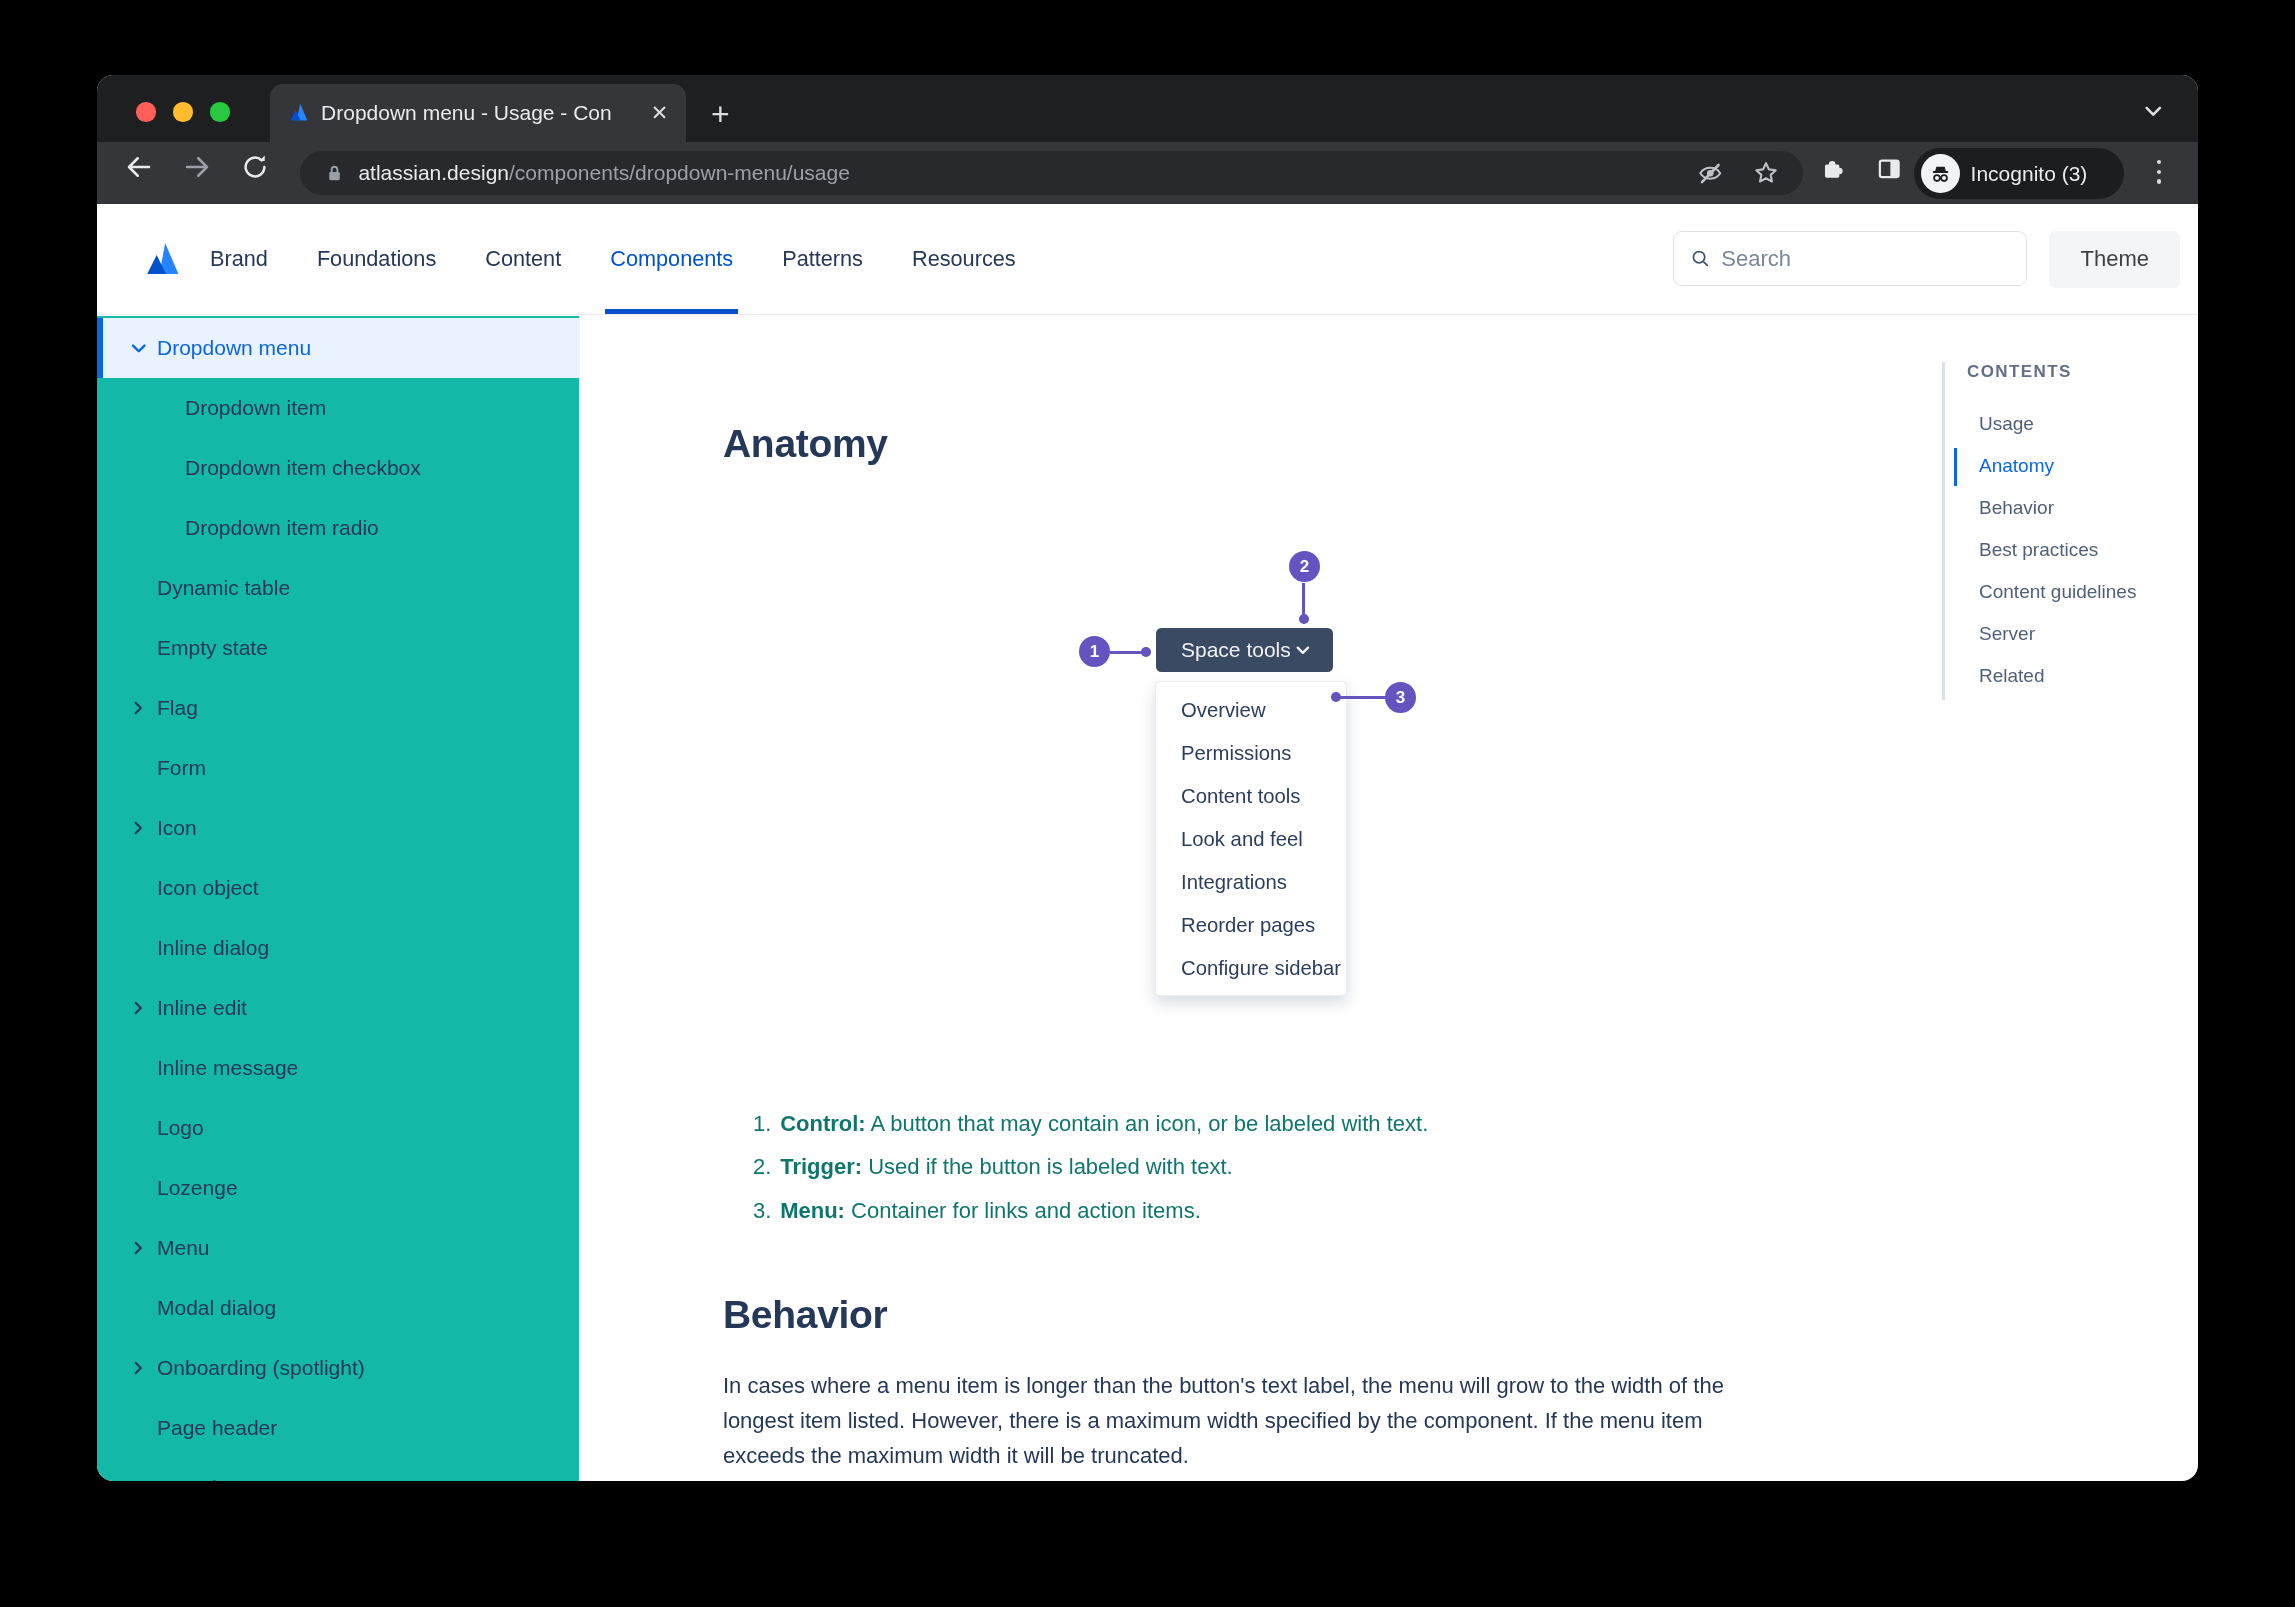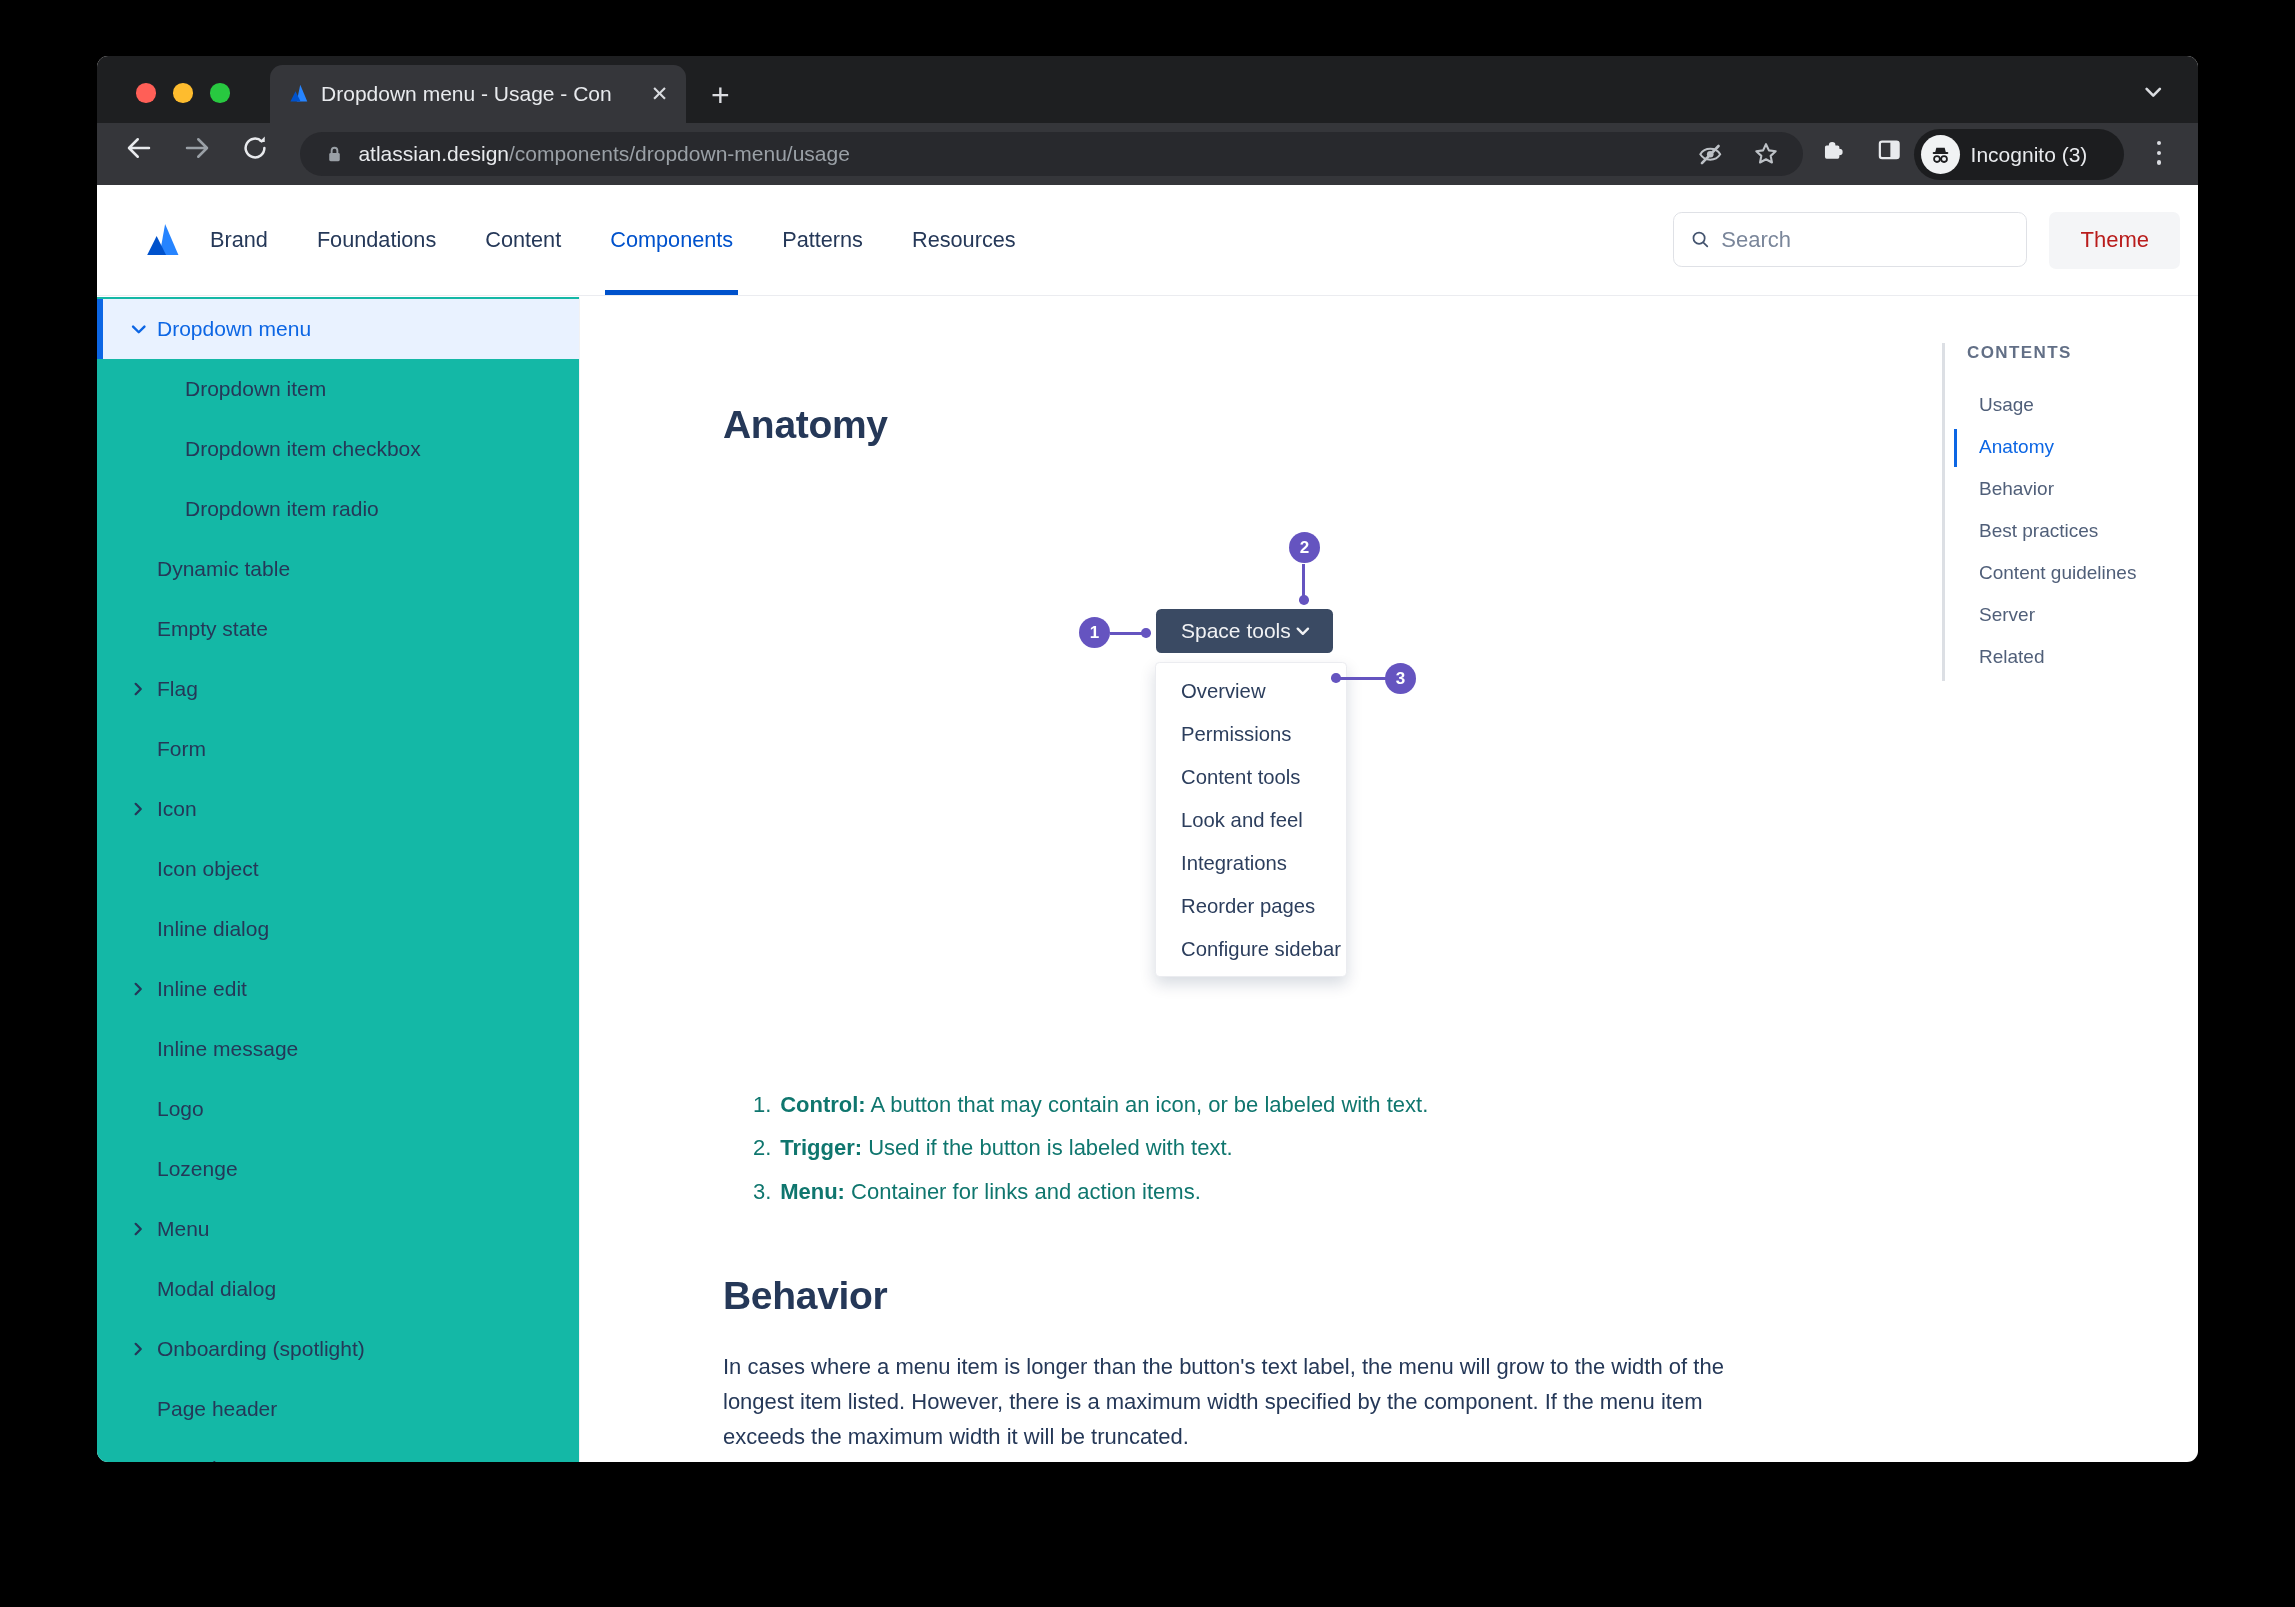--- a/index.html
+++ b/index.html
@@ -1,18 +1,18 @@
 <!DOCTYPE html>
 <html style="font-size:14px"><head>
 <meta charset="utf-8">
 <style>
   * { margin:0; padding:0; box-sizing:border-box; }
   html,body { width:2295px; height:1608px; background:#000; font-family:"Liberation Sans", sans-serif; }
-  .window { position:absolute; left:97px; top:56px; width:2101px; height:1406px;
-            border-radius:11px; overflow:hidden; background:#fff; }
+  .window { position:absolute; left:97px; top:75px; width:2101px; height:1406px;
+            border-radius:16px; overflow:hidden; background:#fff; }
 
   
   .tabstrip { position:absolute; left:0; top:0; width:100%; height:67px; background:#1E1F21; }
   .lights { position:absolute; left:39px; top:27.4px; display:flex; gap:17.7px; }
   .light { width:19.5px; height:19.5px; border-radius:50%; }
   .light.red{background:#FF5F57;} .light.yellow{background:#FEBC2E;} .light.green{background:#28C840;}
   .tab { position:absolute; left:173px; top:8.8px; width:416px; height:58px; background:#35363A;
          border-radius:12.4px 12.4px 0 0; display:flex; align-items:center; padding:0 17.7px; gap:12.4px; }
   .tab-title { color:#E8EAED; font-size:21px; white-space:nowrap; overflow:hidden; flex:1; }
   .tab-close { color:#DADCE0; font-size:21px; cursor:default; }
@@ -41,21 +41,21 @@
   .navitem { font-size:21.7px; color:#253858; margin-right:49px; position:relative; height:100%;
              display:flex; align-items:center; }
   .navitem.active { color:#0052CC; font-weight:500; }
   .navitem.active::after { content:""; position:absolute; left:-5.3px; right:-5.3px; bottom:0; height:5.3px; background:#0052CC; }
   .searchbox { position:absolute; right:171px; top:27.4px; width:354px; height:55px; border:1.8px solid #DFE1E6;
                border-radius:8.8px; display:flex; align-items:center; padding:0 16px; gap:10.6px; background:#fff; }
   .searchbox input { border:none; outline:none; font-size:22px; color:#7A869A; width:100%;
                      font-family:Liberation Sans, sans-serif; background:transparent; }
   .searchbox input::placeholder { color:#7A869A; }
   .themebtn { position:absolute; right:17.7px; top:26.5px; width:131px; height:57px; background:#F4F5F7;
-              border:none; border-radius:7px; font-size:22px; color:#b91c1c; font-family:"Liberation Sans", sans-serif; }
+              border:none; border-radius:7px; font-size:22px; color:#404040; font-family:"Liberation Sans", sans-serif; }
 
   
   .sidebar { position:absolute; left:0; top:241px; width:483px; bottom:0; background:#14b8a6;
              border-right:1.8px solid #F1F2F4; padding-top:1.8px; overflow:hidden; }
   .si { position:relative; height:60px; display:flex; align-items:center; padding-left:60px;
         font-size:21px; color:#253858; cursor:pointer; }
   .si.indent { padding-left:88px; }
   .si .chev { position:absolute; left:32px; top:50%; transform:translateY(-50%); }
   .si.active { background:#E9F2FF; color:#0C66E4; }
   .si.active::before { content:""; position:absolute; left:0; top:0; bottom:0; width:6.2px; background:#0C66E4; }

